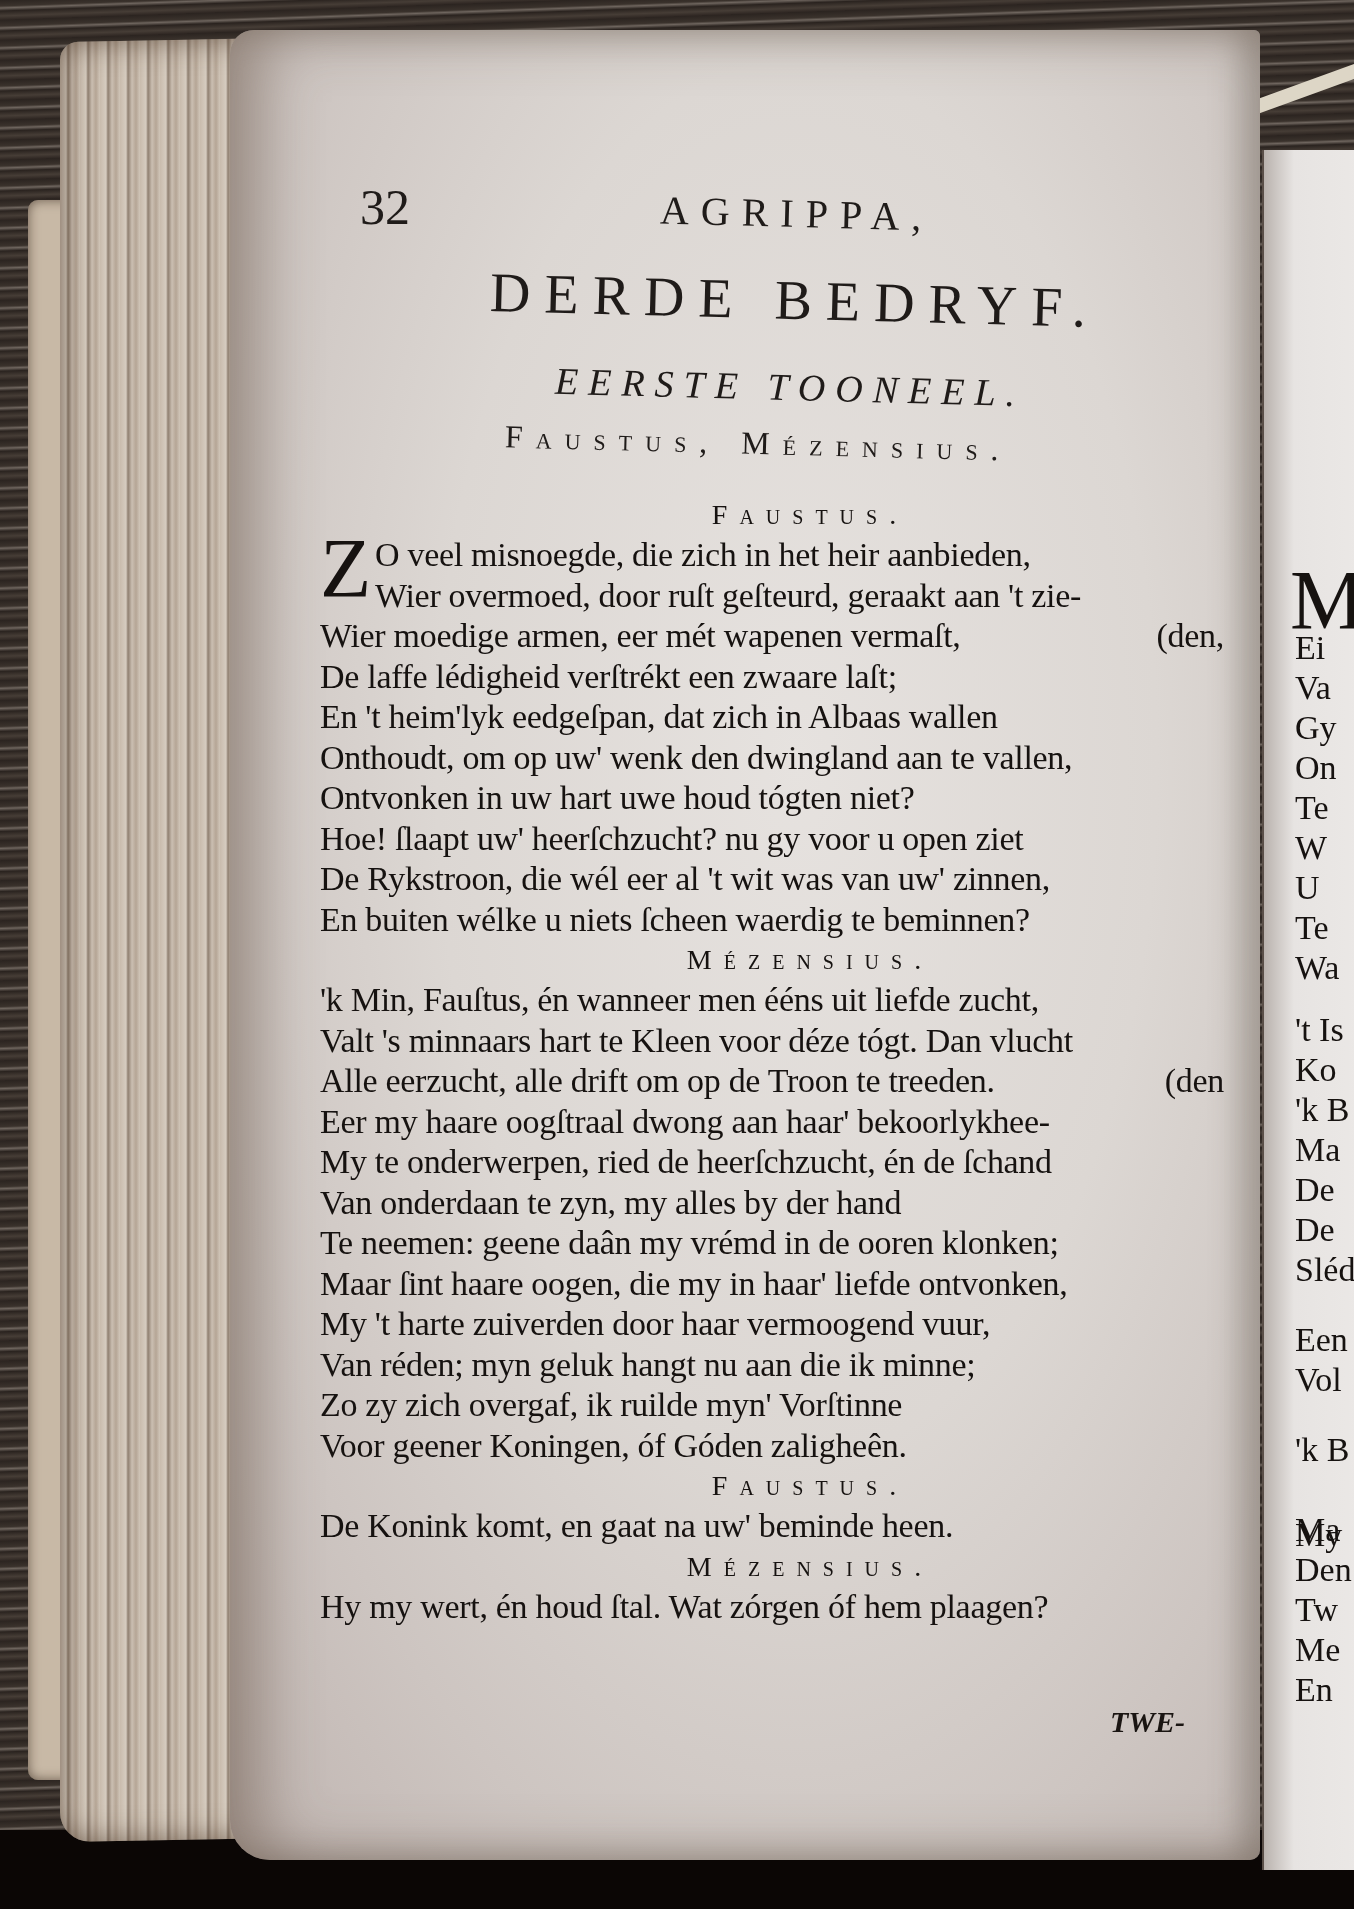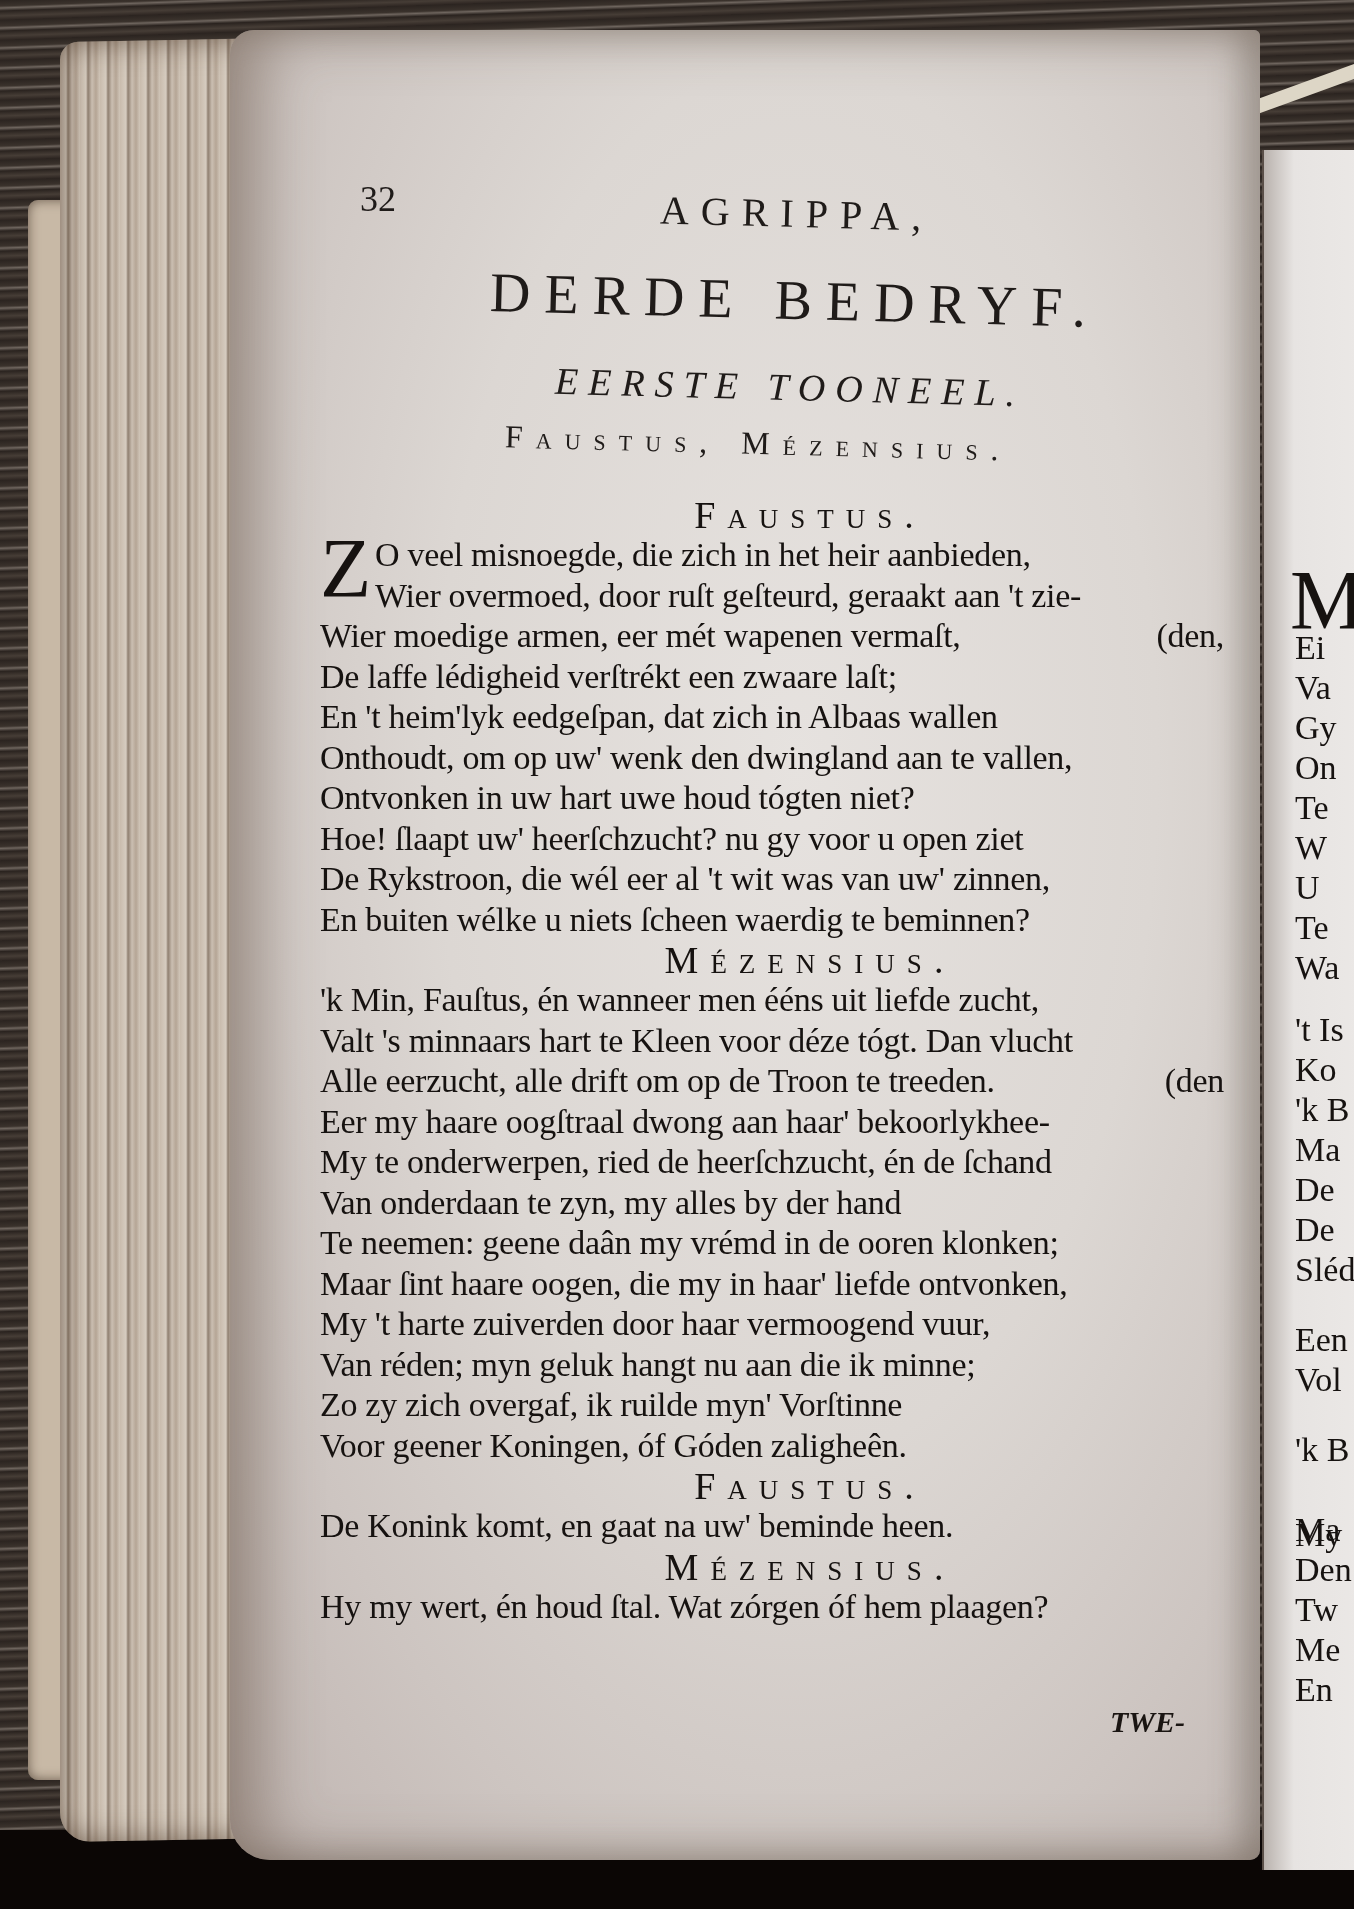--- a/index.html
+++ b/index.html
@@ -21,27 +21,27 @@
       position:absolute; left:230px; top:30px; width:1030px; height:1830px;
       background: radial-gradient(ellipse at 55% 40%, #e6e2df 0%, #dcd7d3 45%, #cdc5c1 75%, #bfb4b0 100%);
       border-radius: 24px 6px 10px 40px;
       box-shadow: inset 30px 0 60px rgba(90,70,55,.45), inset -20px 0 30px rgba(90,80,70,.35);
     }
     .page-right {
       position:absolute; left:1262px; top:150px; width:100px; height:1720px;
       background: linear-gradient(90deg, #b9b2ad 0%, #e7e4e2 30%, #ebe8e6 100%);
       border-left: 2px solid #5a4f48;
     }
-    .page-no { position:absolute; left:360px; top:178px; font-size:36px; color:#1f1b19; }
+    .page-no { position:absolute; left:360px; top:178px; font-size:50px; color:#1f1b19; }
     .running-head { position:absolute; left:660px; top:190px; font-size:40px; letter-spacing:12px; color:#1f1b19; transform: rotate(1.5deg); }
     .act-title { position:absolute; left:490px; top:268px; font-size:56px; letter-spacing:14px; color:#1f1b19; transform: rotate(1.5deg); white-space:nowrap; }
     .scene-title { position:absolute; left:555px; top:365px; font-size:38px; letter-spacing:10px; font-style:italic; color:#1f1b19; transform: rotate(1.5deg); white-space:nowrap; }
     .cast { position:absolute; left:505px; top:425px; font-size:32px; letter-spacing:13px; font-variant:small-caps; color:#1f1b19; transform: rotate(1.5deg); white-space:nowrap; }
     .text-block { position:absolute; left:320px; top:495px; width:920px; color:#161210; }
-    .speaker { text-align:center; font-variant:small-caps; letter-spacing:12px; font-size:38px; line-height:40px; padding-left:60px; }
+    .speaker { text-align:center; font-variant:small-caps; letter-spacing:12px; font-size:28px; line-height:40px; padding-left:60px; }
     .line { font-size:34px; line-height:40.5px; white-space:nowrap; letter-spacing:-0.3px; }
     .line .drop { font-size:84px; line-height:60px; float:left; margin-right:4px; margin-top:4px; }
     .overflow { float:right; margin-right:16px; }
     .catchword { position:absolute; left:1110px; top:1705px; font-size:30px; font-style:italic; font-weight:bold; color:#1a1512; }
     .right-frag { position:absolute; left:1295px; font-size:34px; color:#161210; white-space:nowrap; overflow:hidden; width:59px; line-height:40px; }
     .right-drop { position:absolute; left:1290px; top:552px; font-size:84px; color:#161210; overflow:hidden; width:64px; }
     .string { position:absolute; left:1160px; top:95px; width:220px; height:14px; background:#ddd6c6; transform: rotate(-20deg); border-radius:7px; }
   </style>
 </head>
 <body>

